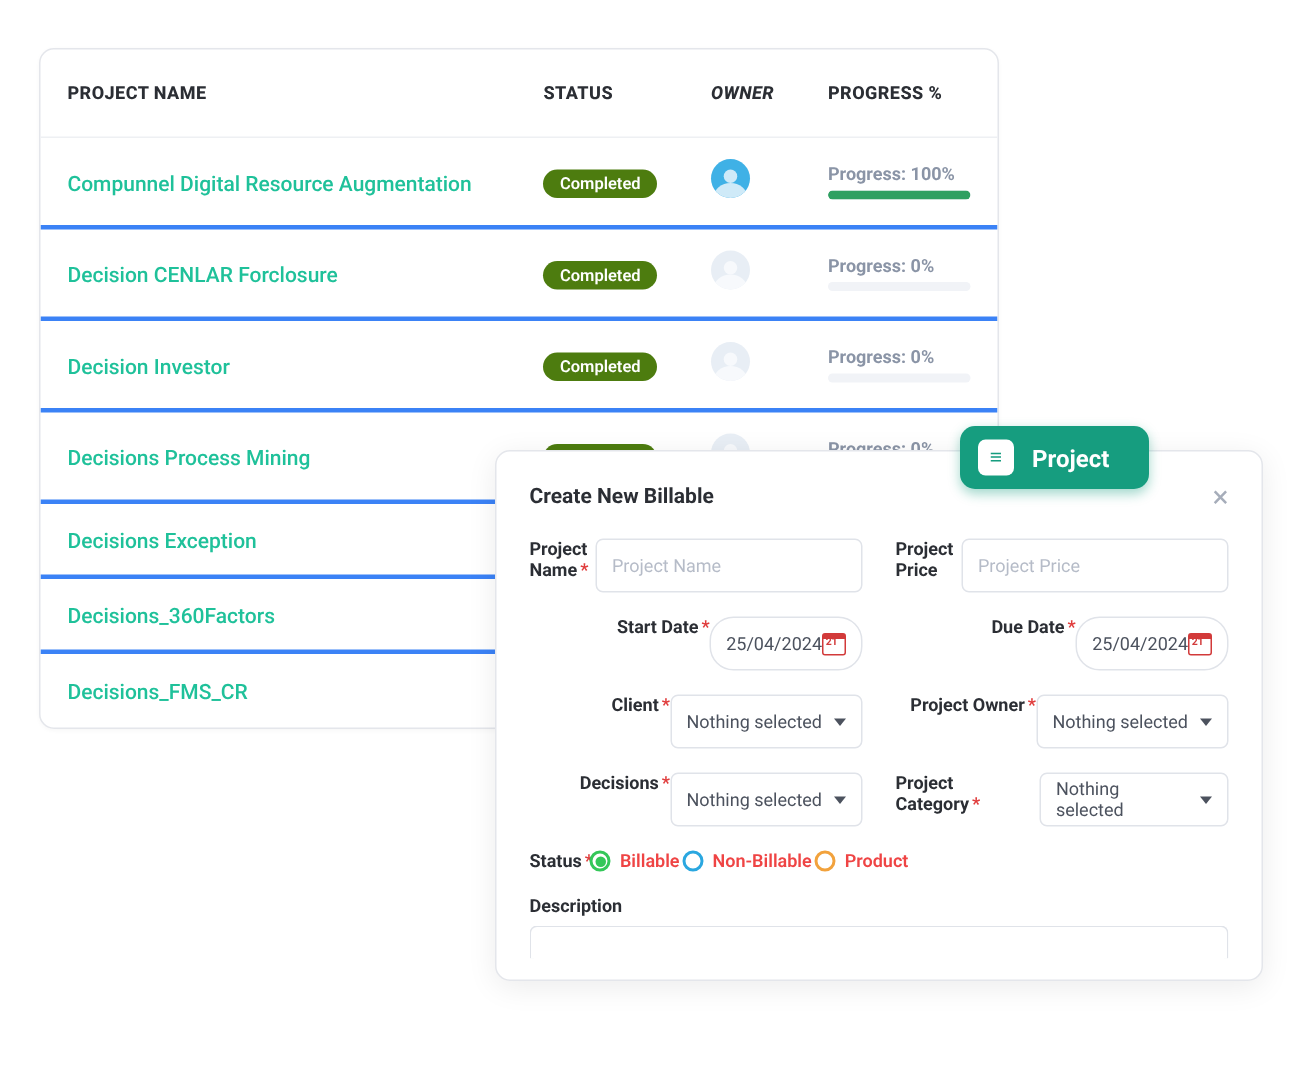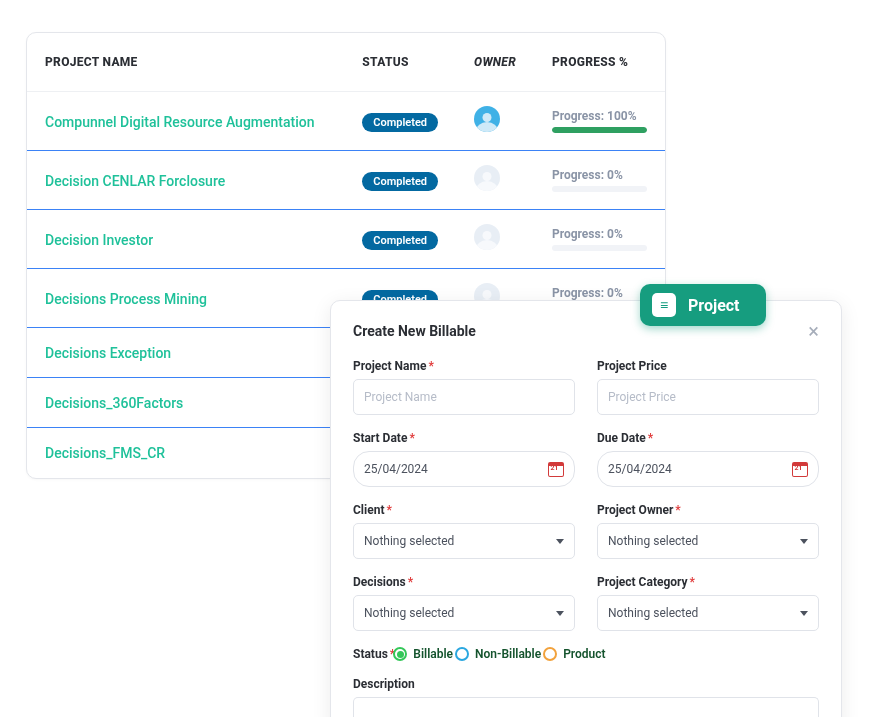--- a/index.html
+++ b/index.html
@@ -24,27 +24,27 @@
       font-weight: 800;
       color: #2b2e34;
       padding: 22px 18px 22px;
       border-bottom: 1px solid #eef0f3;
       letter-spacing: .3px;
     }
     .tbl thead th.col-name { width: 390px; }
     .tbl thead th.col-status { width: 110px; }
     .tbl thead th.col-owner { width: 75px; font-style: italic; }
     .tbl thead th.col-progress { }
-    .tbl tbody tr { border-bottom: 1px solid #3b82f6; }
+    .tbl tbody tr { border-bottom: 3px solid #3b82f6; }
     .tbl tbody tr:last-child { border-bottom: none; }
     .tbl tbody td { padding: 14px 18px; height: 50px; vertical-align: middle; }
     .project-link { color: #1fc19a; font-size: 14px; font-weight: 500; text-decoration: none; cursor: pointer; }
     .badge {
       display: inline-block;
-      background: #0369a1;
+      background: #4d7c0f;
       color: #fff;
       font-size: 11px;
       font-weight: 600;
       padding: 3px 11px;
       border-radius: 12px;
     }
     .avatar {
       width: 26px; height: 26px; border-radius: 50%; display: inline-block;
       background: #e8eef5; position: relative; overflow: hidden;
     }
@@ -74,39 +74,39 @@
       background: #fff;
       border: 1px solid #e4e6eb;
       border-radius: 10px;
       box-shadow: 0 4px 20px rgba(0,0,0,0.08);
       padding: 20px 22px 14px;
     }
     .modal-header { display:flex; align-items:center; justify-content: space-between; margin-bottom: 18px; }
     .modal-title { font-size: 14px; font-weight: 700; color: #2b2e34; }
     .modal-close { color: #a6adba; font-size: 20px; cursor: pointer; line-height: 1; }
     .form-grid { display: grid; grid-template-columns: 1fr 1fr; column-gap: 22px; row-gap: 16px; }
-    .form-field { display: flex; flex-direction: column; justify-content: flex-end; }
+    .form-field { display: flex; flex-direction: row; justify-content: flex-end; }
     .form-label { font-size: 12px; font-weight: 700; color: #2b2e34; margin-bottom: 6px; }
     .req { color: #e03c3c; font-weight: 700; margin-left: 2px; }
     .text-input, .select-input, .date-input {
       height: 36px; border: 1px solid #e0e3e9; border-radius: 5px; padding: 0 10px;
       font-size: 12px; color: #2b2e34; background: #fff; display:flex; align-items:center; justify-content: space-between;
     }
     .text-input::placeholder { color: #b6bcc8; }
     .select-input { cursor: pointer; color: #4c525e; }
     .date-input { cursor: pointer; color: #4c525e; border-radius: 16px; }
     .caret { width: 0; height: 0; border-left: 4px solid transparent; border-right: 4px solid transparent; border-top: 5px solid #4c525e; margin-left: 8px; }
     .cal-icon {
       width: 16px; height: 15px; border: 1.5px solid #d23a3a; border-top-width: 4px; border-radius: 2px; position: relative; background: #fff; display:inline-block;
     }
     .cal-icon::after { content: "21"; position: absolute; font-size: 7px; color: #d23a3a; left: 1.5px; top: -1.5px; font-weight: 700; letter-spacing: -0.2px; }
     
     .status-row { grid-column: 1 / span 2; display:flex; align-items:flex-end; gap: 2px; flex-wrap: wrap; }
     .status-row .form-label { margin-bottom: 0; margin-right: -4px; }
-    .radio-item { display:flex; align-items:center; gap:6px; font-size: 12px; font-weight: 600; color: #14532d; cursor: pointer; }
+    .radio-item { display:flex; align-items:center; gap:6px; font-size: 12px; font-weight: 600; color: #ef4444; cursor: pointer; }
     .radio-dot { width: 14px; height:14px; border-radius:50%; border: 2px solid; display:inline-flex; align-items:center; justify-content:center; }
     .radio-dot.green { border-color: #34c759; }
     .radio-dot.green::after { content:""; width:7px; height:7px; background:#34c759; border-radius:50%; }
     .radio-dot.blue { border-color: #2aa7e0; }
     .radio-dot.orange { border-color: #f2a23c; }
     
     .desc-row { grid-column: 1 / span 2; }
     .desc-box { height: 22px; border: 1px solid #e0e3e9; border-top-left-radius: 5px; border-top-right-radius: 5px; border-bottom: none; }
     
     

